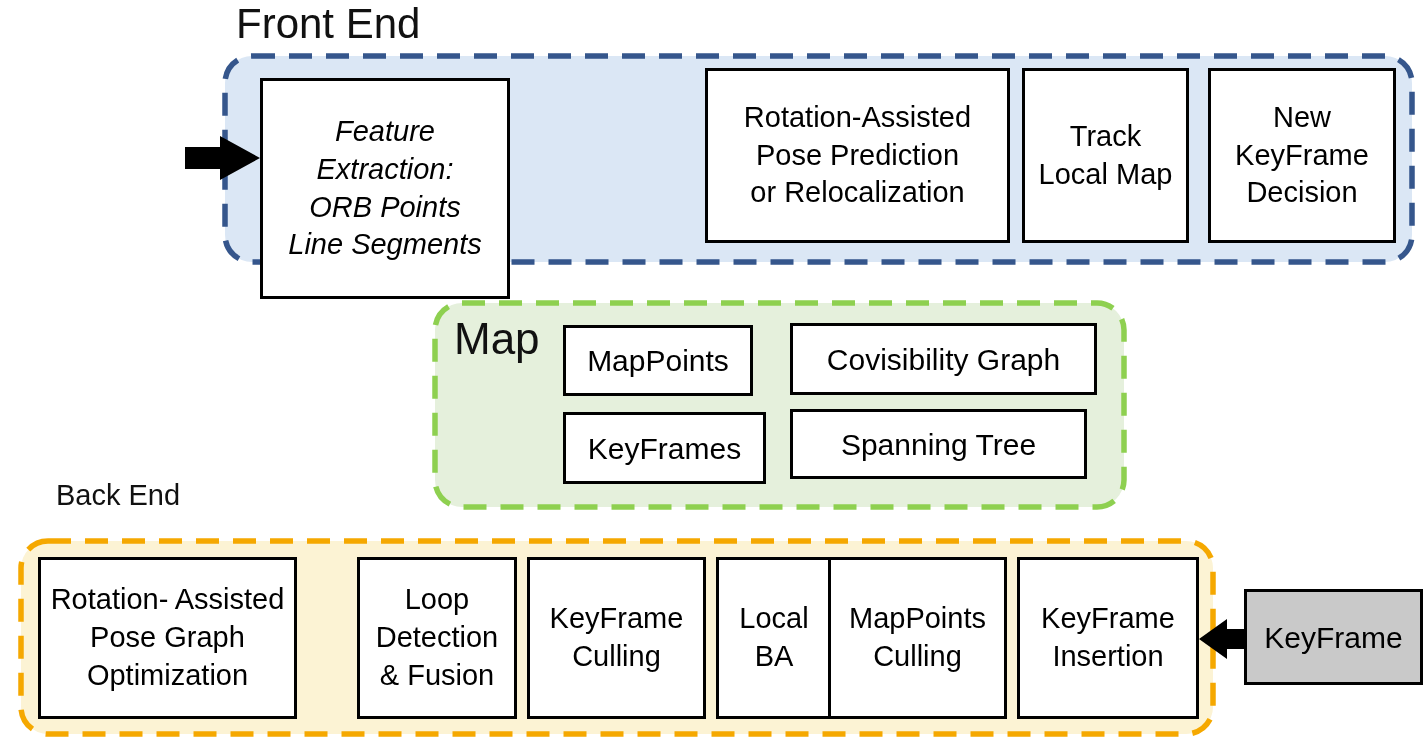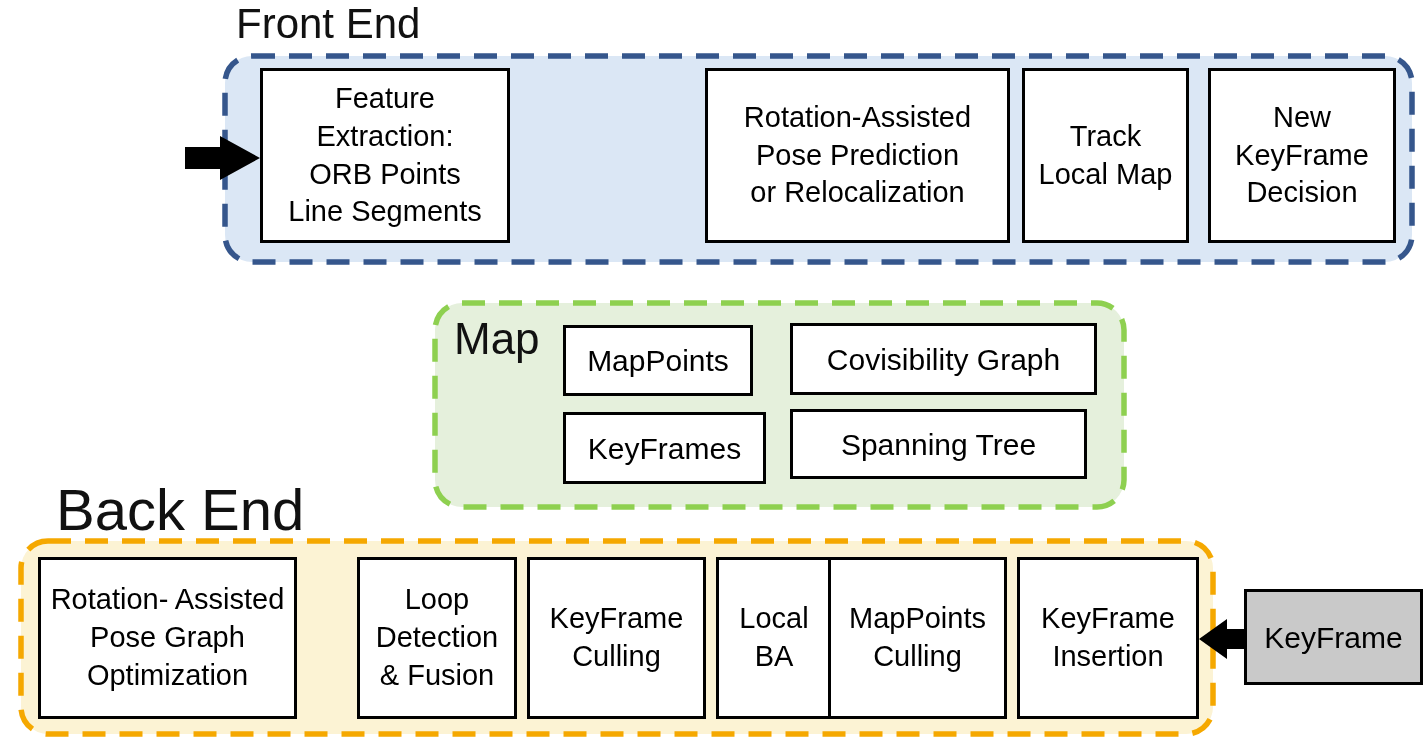--- a/index.html
+++ b/index.html
@@ -38,21 +38,21 @@
 <body>
 
 <div class="canvas">
 
   <div class="section-title" style="left:236px;top:2px;">Front End</div>
 
   <div class="section" style="left:222px;top:53px;width:1193px;height:212px;">
     <svg class="frame" width="1193" height="212">
       <rect class="frame-rect frame-rect-front" x="3" y="3" width="1187" height="206" rx="27" ry="27"></rect>
     </svg>
-    <div class="node" style="left:38px;top:15px;width:250px;height:175px;">Feature
+    <div class="node" style="left:38px;top:25px;width:250px;height:221px;font-style:italic;">Feature
 Extraction:
 ORB Points
 Line Segments</div>
     <div class="node" style="left:483px;top:15px;width:305px;height:175px;">Rotation-Assisted
 Pose Prediction
 or Relocalization</div>
     <div class="node" style="left:800px;top:15px;width:167px;height:175px;">Track
 Local Map</div>
     <div class="node" style="left:986px;top:15px;width:188px;height:175px;">New
 KeyFrame
@@ -67,21 +67,21 @@
     <svg class="frame" width="695" height="210">
       <rect class="frame-rect frame-rect-map" x="3" y="3" width="689" height="204" rx="27" ry="27"></rect>
     </svg>
     <div class="section-title" style="left:22px;top:16px;font-size:44px;">Map</div>
     <div class="node map-node" style="left:131px;top:25px;width:190px;height:71px;">MapPoints</div>
     <div class="node map-node" style="left:358px;top:23px;width:307px;height:72px;">Covisibility Graph</div>
     <div class="node map-node" style="left:358px;top:109px;width:297px;height:70px;">Spanning Tree</div>
     <div class="node map-node" style="left:131px;top:112px;width:203px;height:72px;">KeyFrames</div>
   </div>
 
-  <div class="section-title" style="left:56px;top:480px;font-size:58px;">Back End</div>
+  <div class="section-title" style="left:56px;top:480px;font-size:29px;">Back End</div>
 
   <div class="section" style="left:18px;top:538px;width:1198px;height:199px;">
     <svg class="frame" width="1198" height="199">
       <rect class="frame-rect frame-rect-back" x="3" y="3" width="1192" height="193" rx="27" ry="27"></rect>
     </svg>
     <div class="node" style="left:20px;top:19px;width:259px;height:162px;">Rotation- Assisted
 Pose Graph
 Optimization</div>
     <div class="node" style="left:339px;top:19px;width:160px;height:162px;">Loop
 Detection

